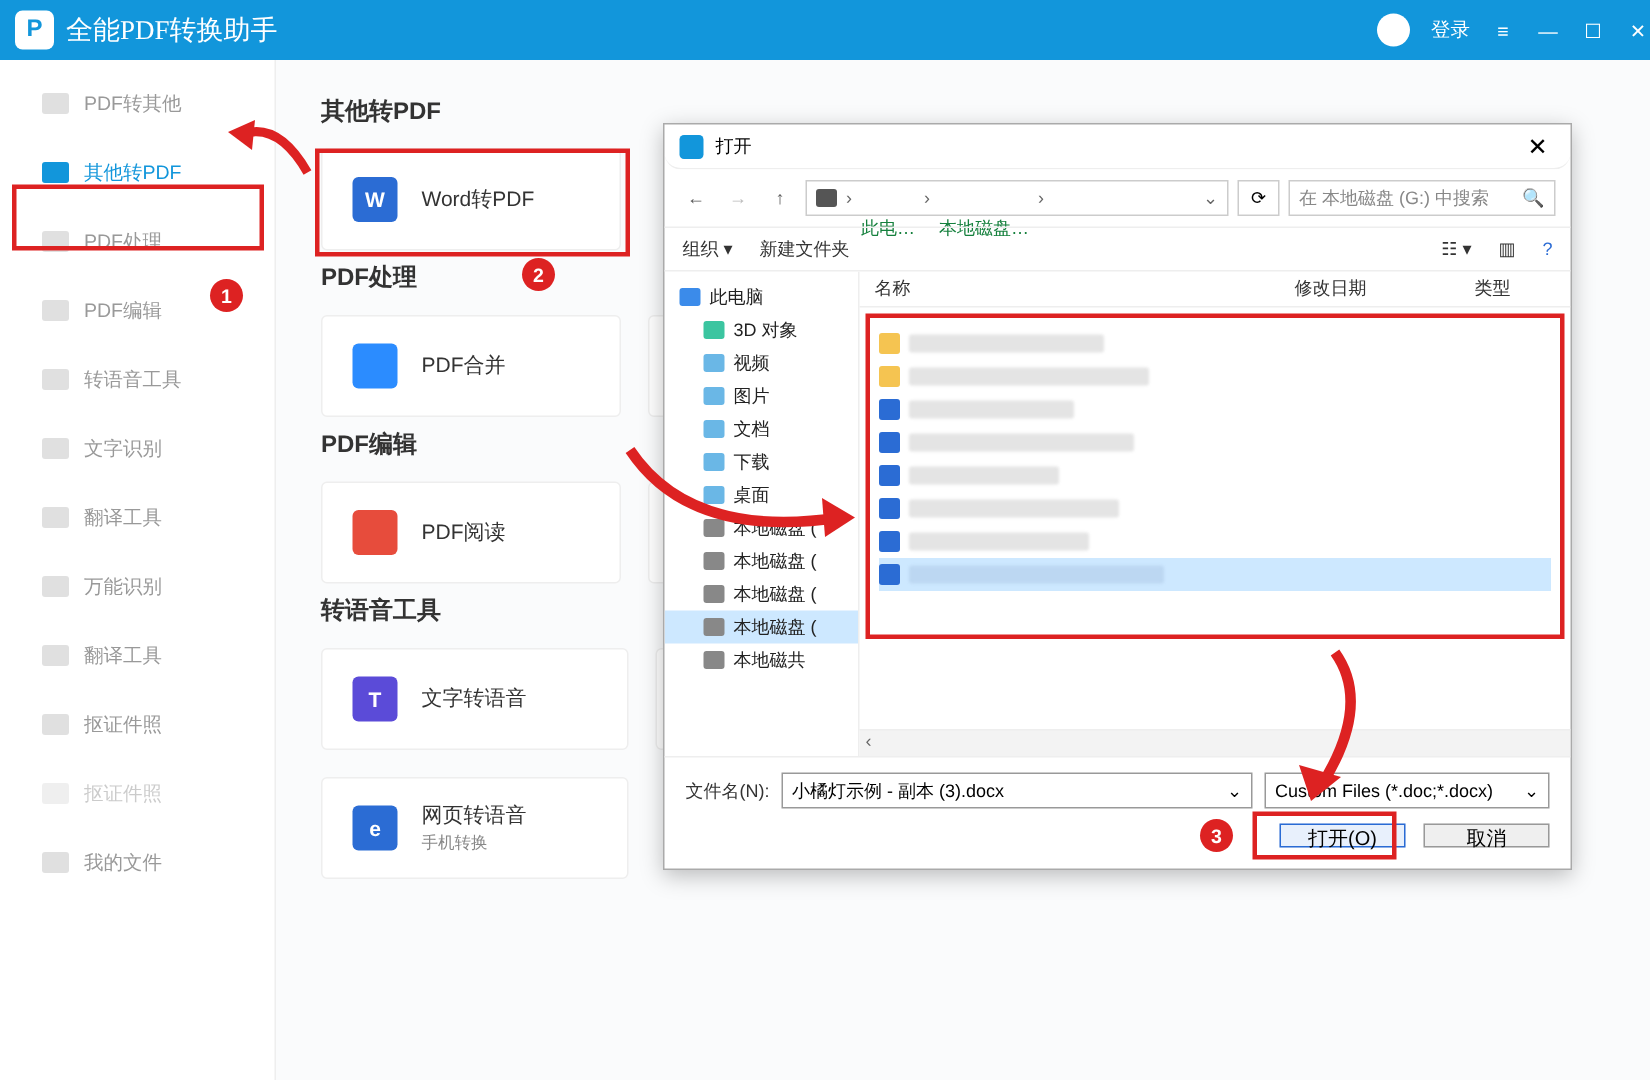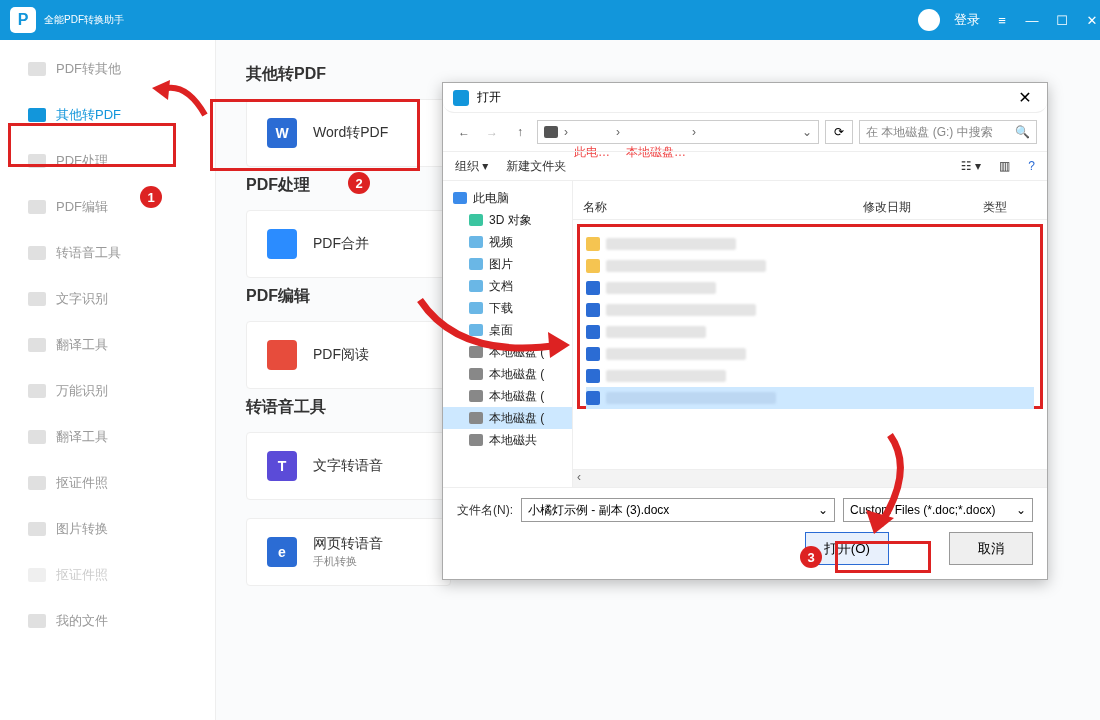--- a/index.html
+++ b/index.html
@@ -1,28 +1,28 @@
 <!DOCTYPE html>
 <html><head>
 <meta charset="utf-8">
 <style>
 * { margin: 0; padding: 0; box-sizing: border-box; }
 body { font-family: "Microsoft YaHei", Arial, sans-serif; font-size: 13px; background: #fff; width: 1100px; height: 720px; overflow: hidden; position: relative; }
 
 
 .titlebar { height: 40px; background: #1296db; display: flex; align-items: center; color: #fff; }
 .titlebar .logo { width: 26px; height: 26px; background: #fff; border-radius: 5px; margin: 0 8px 0 10px; display: flex; align-items: center; justify-content: center; color: #1296db; font-weight: bold; font-size: 16px; }
-.titlebar .title { flex: 1; font-size: 10px; }
+.titlebar .title { flex: 1; font-size: 18px; font-family: Liberation Serif, serif; }
 .titlebar .right { display: flex; align-items: center; gap: 14px; }
 .titlebar .avatar { width: 22px; height: 22px; border-radius: 50%; background: #fff; display: inline-block; }
 .titlebar .sysbtn { width: 16px; height: 16px; display: flex; align-items: center; justify-content: center; cursor: pointer; }
 
 
 .main { display: flex; height: 680px; }
-.sidebar { width: 216px; background: #fff; border-right: 1px solid #eee; padding-top: 6px; }
+.sidebar { width: 184px; background: #fff; border-right: 1px solid #eee; padding-top: 6px; }
 .sidebar .item { height: 46px; display: flex; align-items: center; padding-left: 28px; color: #999; cursor: pointer; gap: 10px; font-size: 13px; position: relative; }
 .sidebar .item .ic { width: 18px; height: 14px; background: #ccc; border-radius: 2px; opacity: .6; }
 .sidebar .item.active { color: #1296db; }
 .sidebar .item.active .ic { background: #1296db; opacity: 1; }
 
 .content { flex: 1; padding: 18px 30px; overflow: hidden; background: #fafbfc; }
 .section-title { font-size: 16px; font-weight: 600; color: #333; margin: 6px 0 14px; }
 .cards { display: flex; flex-wrap: wrap; gap: 18px; margin-bottom: 8px; }
 .card { width: 200px; height: 68px; border: 1px solid #eee; background:#fff; border-radius: 4px; display: flex; align-items: center; padding-left: 20px; gap: 16px; cursor: pointer; }
 .card .cicon { width: 30px; height: 30px; border-radius: 4px; display: flex; align-items: center; justify-content: center; color: #fff; font-weight: bold; font-size: 14px; }
@@ -32,52 +32,52 @@
 
 
 .file-dialog { position: absolute; left: 442px; top: 82px; width: 606px; height: 498px; background: #fff; border: 1px solid #aaa; box-shadow: 0 4px 14px rgba(0,0,0,.25); display: flex; flex-direction: column; font-size: 12px; }
 .fd-titlebar { height: 30px; display: flex; align-items: center; padding: 0 10px; border-bottom: 1px solid #eee; border-radius: 11px; }
 .fd-titlebar .flogo { width: 16px; height: 16px; background:#1296db; border-radius:3px; margin-right:8px;}
 .fd-titlebar .ftitle { flex:1; }
 .fd-titlebar .fclose { width:24px; text-align:center; font-size:16px; cursor:pointer; }
 .fd-nav { height: 38px; display: flex; align-items: center; padding: 0 10px; gap: 6px; }
 .fd-nav .navbtn { width: 22px; text-align:center; color:#555; cursor:pointer; }
 .fd-nav .breadcrumb { flex:1; border:1px solid #ccc; height:24px; display:flex; align-items:center; padding:0 6px; gap:4px; }
-.fd-nav .breadcrumb .bc-seg { color:#ef4444;margin-top:40px; }
+.fd-nav .breadcrumb .bc-seg { color:#15803d;margin-top:40px; }
 .fd-nav .breadcrumb .bc-sep::after { content:"›"; color:#666; margin:0 2px; }
 .fd-nav .refresh { width:28px; height:24px; border:1px solid #ccc; display:flex; align-items:center; justify-content:center; cursor:pointer; }
 .fd-nav .search { width:178px; height:24px; border:1px solid #ccc; display:flex; align-items:center; padding:0 6px; color:#888; }
 .fd-nav .search .sicon { margin-left:auto; }
 .fd-toolbar { height:30px; display:flex; align-items:center; padding:0 12px; gap:18px; border-top:1px solid #eee; border-bottom:1px solid #eee; color:#2a5db0; }
 .fd-toolbar .spacer { flex:1; }
 .fd-toolbar .tb { cursor:pointer; color:#333; }
 .fd-body { flex:1; display:flex; overflow:hidden; }
 .fd-tree { width:130px; border-right:1px solid #eee; padding:6px 0; overflow:hidden; }
 .fd-tree .tnode { height:22px; display:flex; align-items:center; padding-left:10px; gap:6px; cursor:pointer; color:#222; }
 .fd-tree .tnode .tic { width:14px; height:12px; background:#6ab7e6; border-radius:2px; }
 .fd-tree .tnode.sel { background:#cde8ff; }
 .fd-tree .tnode.indent { padding-left:26px; }
-.fd-list { flex:1; display:flex; flex-direction:column;margin-top:15px; }
+.fd-list { flex:1; display:flex; flex-direction:column; }
 .fd-list-header { height:24px; display:flex; align-items:center; border-bottom:1px solid #eee; padding-left:10px; color:#333; }
 .fd-list-header .col-name { width:280px; }
 .fd-list-header .col-date { width:120px; }
 .fd-list-body { flex:1; position:relative; padding:6px; }
 .filebox { border:3px solid #d22; position:absolute; inset:4px 4px 60px 4px; padding:6px; }
 .frow { height:22px; display:flex; align-items:center; gap:6px; }
 .frow .fic { width:14px; height:14px; border-radius:2px; }
 .frow .fname { height:12px; background:#e4e4e4; border-radius:2px; filter: blur(1px); }
 .frow.sel { background:#cde8ff; }
 .fd-scroll { height:18px; border-top:1px solid #eee; background:#f3f3f3; }
 .fd-bottom { padding:10px 14px 14px; border-top:1px solid #eee; }
 .fd-bottom .row { display:flex; align-items:center; gap:8px; margin-bottom:10px; }
 .fd-bottom label { color:#333; }
 .fd-bottom .fn-input { flex:1; height:24px; border:1px solid #999; padding:0 6px; display:flex; align-items:center; justify-content:space-between; }
 .fd-bottom .filter { width:190px; height:24px; border:1px solid #999; padding:0 6px; display:flex; align-items:center; justify-content:space-between; }
 .fd-bottom .btns { display:flex; justify-content:flex-end; gap:12px; }
-.fd-bottom button { width:84px; height:33px; border:1px solid #999; background:#efefef; cursor:pointer;margin-left:48px; }
+.fd-bottom button { width:84px; height:16px; border:1px solid #999; background:#efefef; cursor:pointer; }
 .fd-bottom button.primary { border:1px solid #2a6bd4; background:#e8f0fc; }
 
 
 .hl-box { position:absolute; border:3px solid #d22; pointer-events:none; }
 .badge { position:absolute; width:22px; height:22px; border-radius:50%; background:#d22; color:#fff; display:flex; align-items:center; justify-content:center; font-weight:bold; font-size:13px; pointer-events:none; }
 .arrow { position:absolute; pointer-events:none; }
 </style>
 </head>
 <body>
 
@@ -129,24 +129,20 @@
         <span class="ic"></span>
         <span>万能识别</span>
       </div>
     <div class="item">
         <span class="ic"></span>
         <span>翻译工具</span>
       </div>
     <div class="item">
         <span class="ic"></span>
         <span>抠证件照</span>
-      </div>
-    <div class="item">
-        <span class="ic"></span>
-        <span>图片转换</span>
       </div>
     <div class="item" style="opacity:.5">
         <span class="ic"></span>
         <span>抠证件照</span>
       </div>
     <div class="item">
         <span class="ic"></span>
         <span>我的文件</span>
       </div>
   </div>

